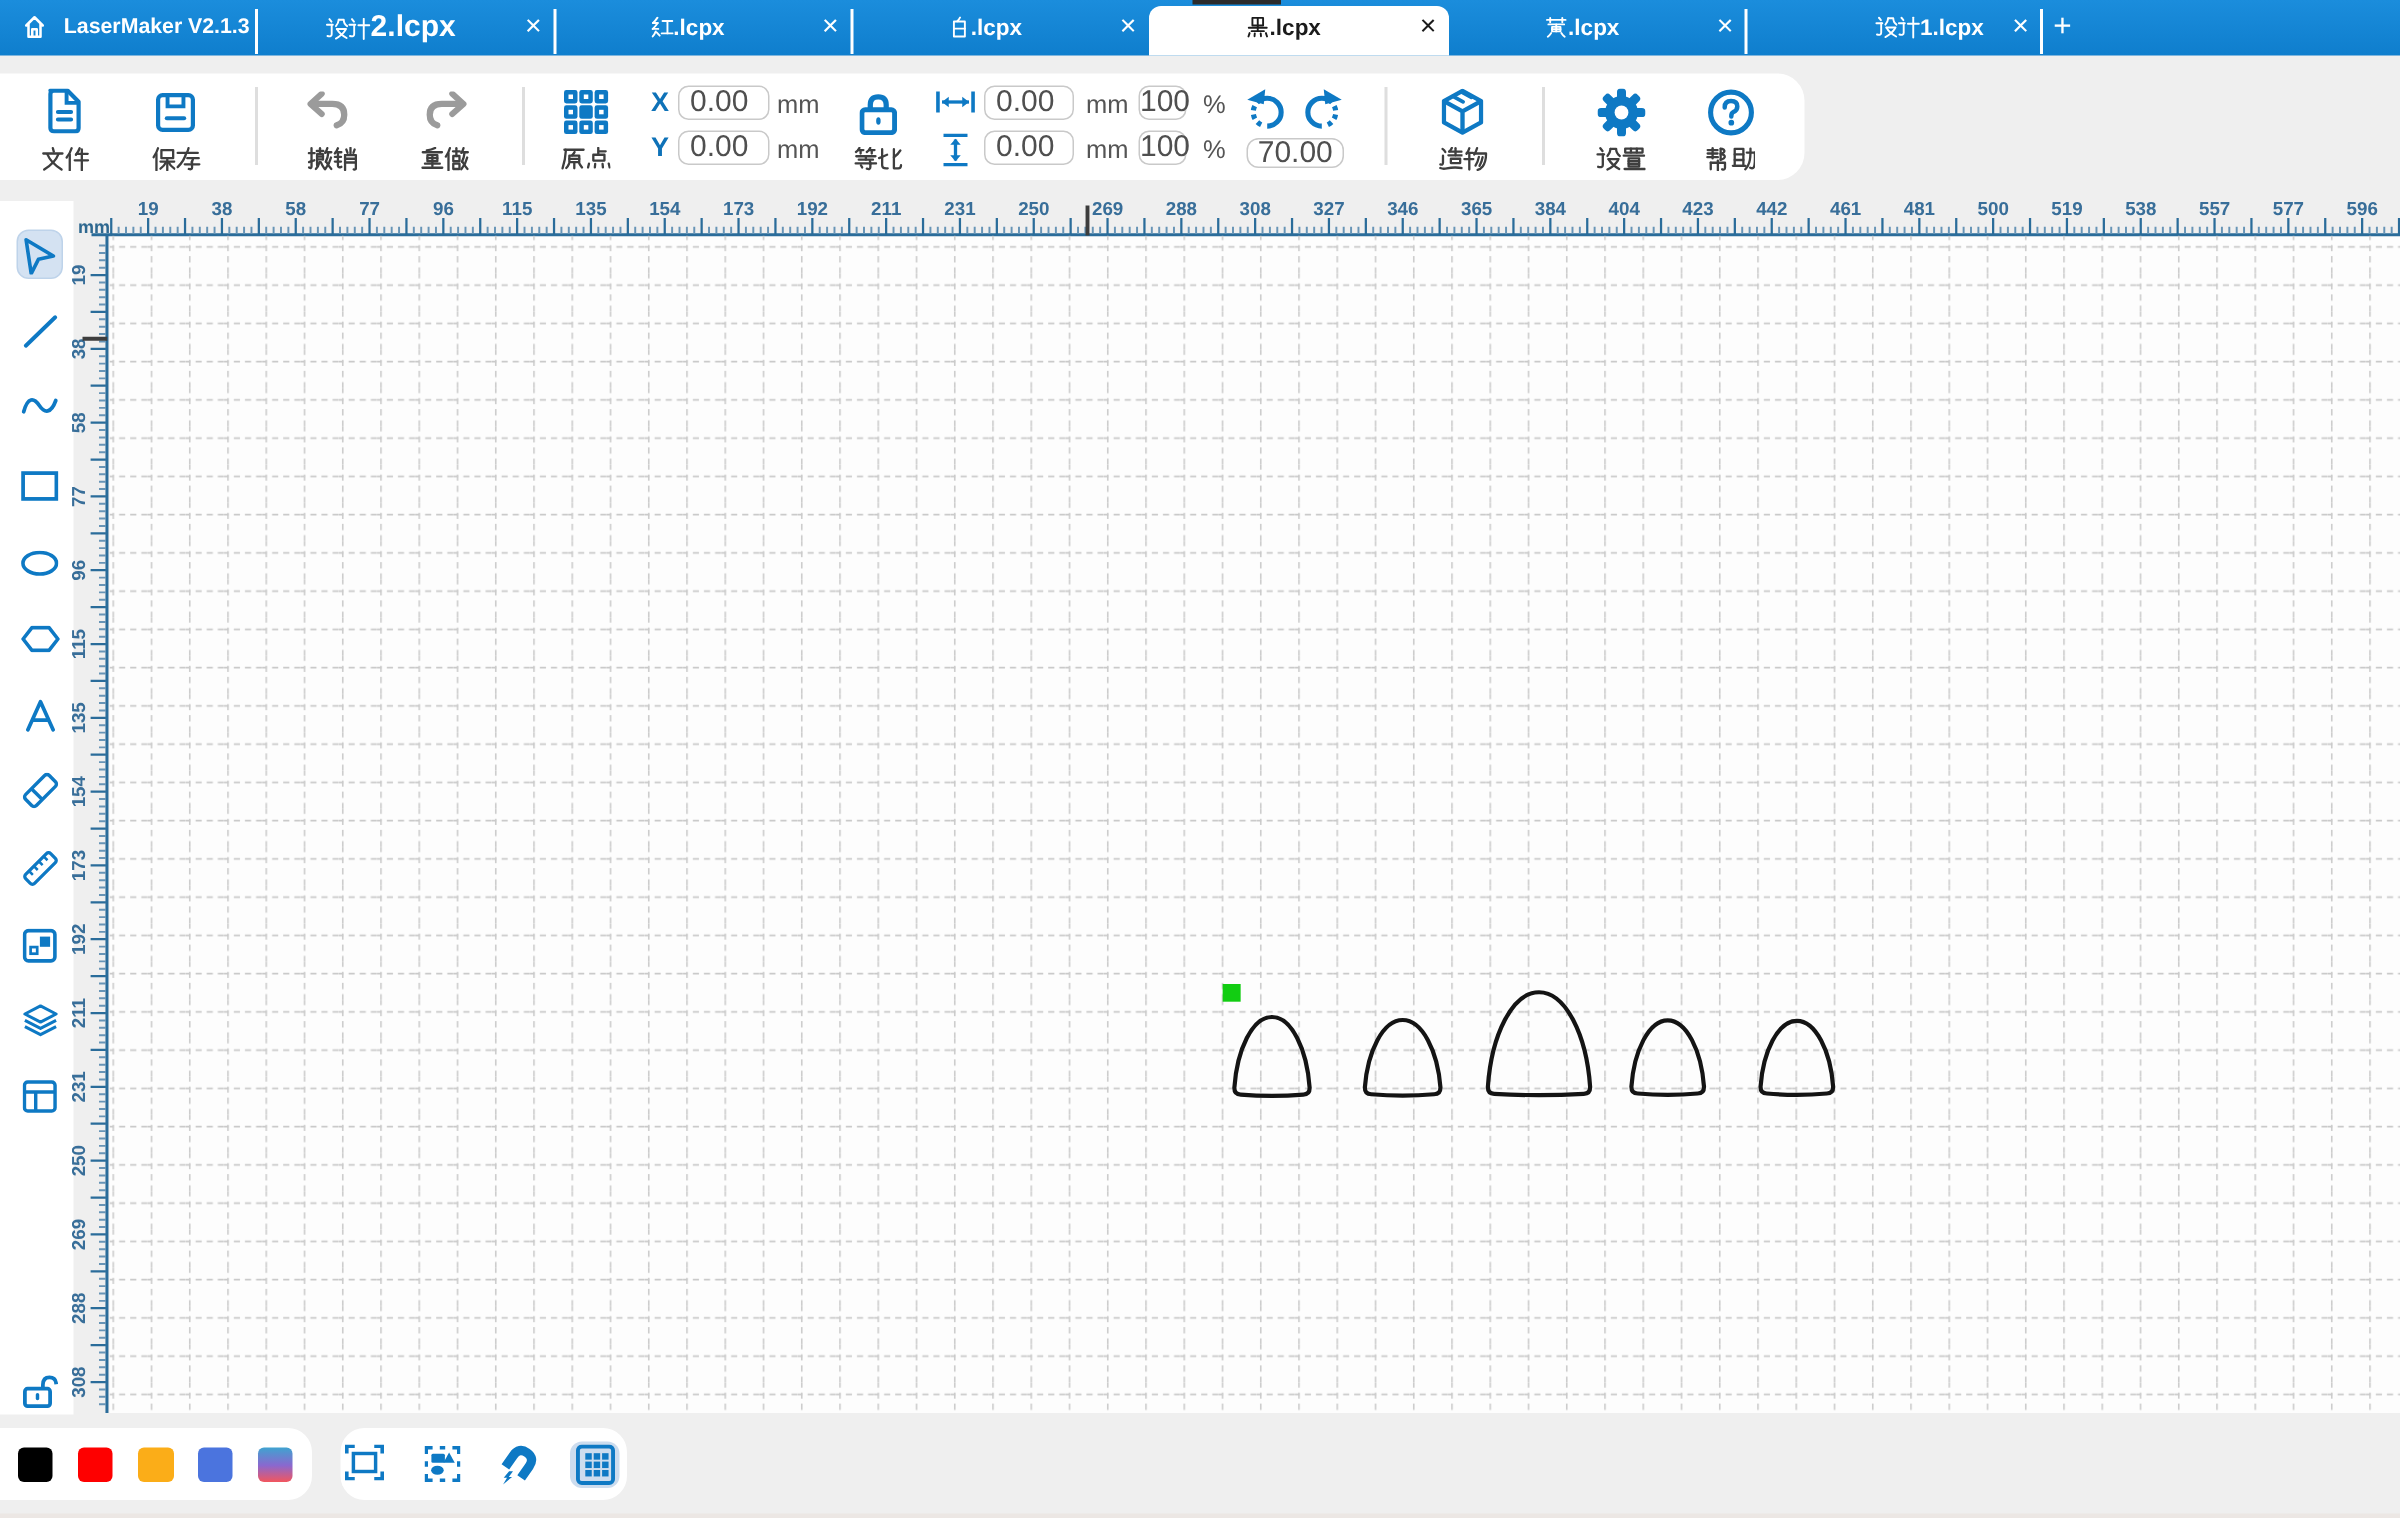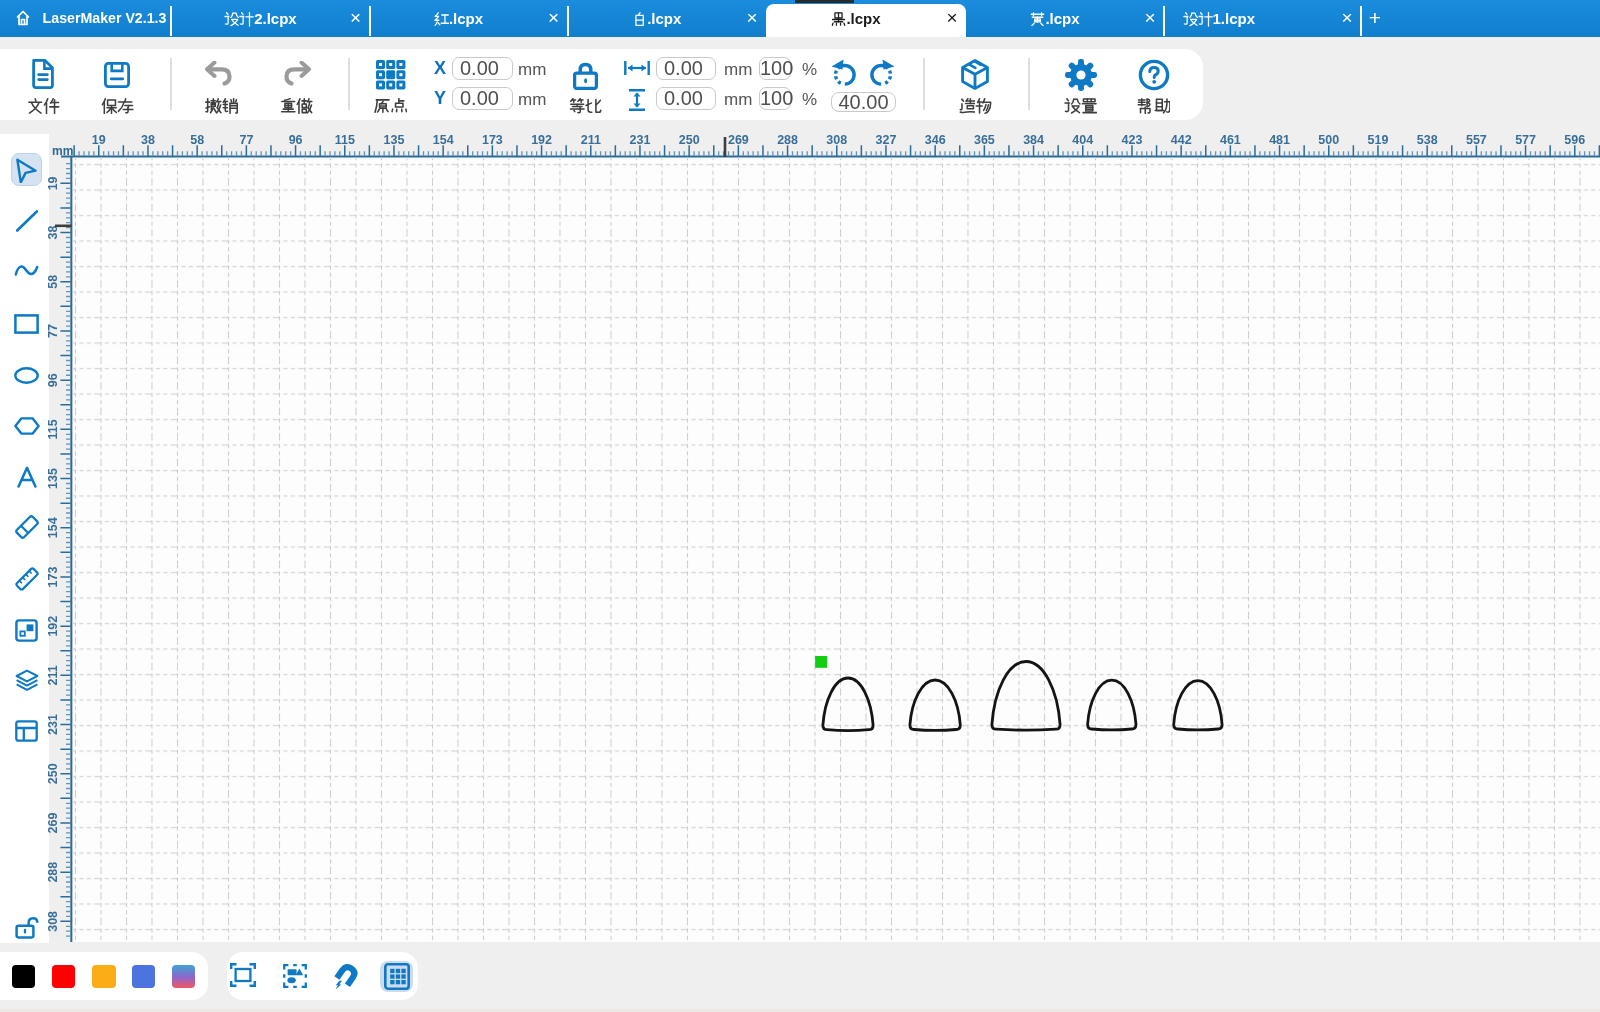--- a/index.html
+++ b/index.html
@@ -14,21 +14,21 @@
 <div class="abs" style="left:795px;top:0;width:59px;height:2.5px;background:#2b2b2b"></div>
 <div class="abs" style="left:16px;top:8px"><svg width="14" height="20" viewBox="0 0 14 20">
       <path d="M1.5,9 L7,3.5 L12.5,9 M3,8 V16.5 H11 V8 M5.5,16 V11.5 H8.5 V16" fill="none" stroke="#fff" stroke-width="1.7" stroke-linejoin="round" stroke-linecap="round"></path>
     </svg></div>
 <div class="abs" style="left:34px;top:0;width:141px;height:37px;line-height:37px;text-align:center;color:#fff;font-size:14.2px;font-weight:bold;white-space:nowrap">LaserMaker V2.1.3</div>
 <div class="abs" style="left:170.4px;top:6px;width:2px;height:30px;background:#fff"></div>
 <div class="abs" style="left:368.5px;top:6px;width:2px;height:30px;background:#fff"></div>
 <div class="abs" style="left:566.5px;top:6px;width:2px;height:30px;background:#fff"></div>
 <div class="abs" style="left:1163px;top:6px;width:2px;height:30px;background:#fff"></div>
 <div class="abs" style="left:1360px;top:6px;width:2px;height:30px;background:#fff"></div>
-<div class="abs" style="left:190.45px;top:0;width:140px;height:37px;line-height:37px;text-align:center;color:#fff;font-size:15px;font-weight:bold"><svg class="cjk" style="width:15px;height:15px;vertical-align:-2.5px" viewBox="0 0 16 16" fill="none" stroke="#fff" stroke-width="1.35" stroke-linecap="round" stroke-linejoin="round">
+<div class="abs" style="left:190.45px;top:0;width:140px;height:37px;line-height:37px;text-align:center;color:#fff;font-size:20px;font-weight:bold"><svg class="cjk" style="width:15px;height:15px;vertical-align:-2.5px" viewBox="0 0 16 16" fill="none" stroke="#fff" stroke-width="1.35" stroke-linecap="round" stroke-linejoin="round">
       <path d="M2.8,0.8 L4.2,2.6"></path>
       <path d="M1,4.8 H5.2"></path>
       <path d="M4.4,4.8 V11.6 Q4.4,13.6 1.4,12.8"></path>
       <path d="M9.4,1.2 H13 Q13,4.2 15.4,5.8"></path>
       <path d="M9.4,1.2 Q9.2,3.8 7.4,5.8"></path>
       <path d="M8.2,8 Q10.2,11.6 15,14.2"></path>
       <path d="M14.2,8.6 Q11.8,12.4 7.4,14.6"></path>
       <path d="M8,7.8 H14.6"></path>
     </svg><svg class="cjk" style="width:15px;height:15px;vertical-align:-2.5px" viewBox="0 0 16 16" fill="none" stroke="#fff" stroke-width="1.35" stroke-linecap="round" stroke-linejoin="round">
       <path d="M2.8,0.8 L4.2,2.6"></path>
@@ -74,21 +74,21 @@
       <path d="M12.3,1 V4.1"></path>
       <path d="M1.4,2.4 H14.6"></path>
       <path d="M2.4,5.6 H13.6"></path>
       <path d="M5,7.4 H11 V10.6 H5 Z"></path>
       <path d="M8,5.6 V10.6"></path>
       <path d="M5,9 H11"></path>
       <path d="M4.4,11.8 Q3.4,13.4 2,14.4"></path>
       <path d="M11.6,11.8 Q12.6,13.4 14,14.4"></path>
     </svg>.lcpx</div>
 <div class="abs" style="left:1140px;top:0;width:20px;height:37px;line-height:36px;text-align:center;color:#fff;font-size:19px;font-weight:400">×</div>
-<div class="abs" style="left:1182.5px;top:0;width:140px;height:37px;line-height:37px;text-align:left;color:#fff;font-size:15px;font-weight:bold"><svg class="cjk" style="width:15px;height:15px;vertical-align:-2.5px" viewBox="0 0 16 16" fill="none" stroke="#fff" stroke-width="1.35" stroke-linecap="round" stroke-linejoin="round">
+<div class="abs" style="left:1182.5px;top:0;width:140px;height:37px;line-height:37px;text-align:right;color:#fff;font-size:15px;font-weight:bold"><svg class="cjk" style="width:15px;height:15px;vertical-align:-2.5px" viewBox="0 0 16 16" fill="none" stroke="#fff" stroke-width="1.35" stroke-linecap="round" stroke-linejoin="round">
       <path d="M2.8,0.8 L4.2,2.6"></path>
       <path d="M1,4.8 H5.2"></path>
       <path d="M4.4,4.8 V11.6 Q4.4,13.6 1.4,12.8"></path>
       <path d="M9.4,1.2 H13 Q13,4.2 15.4,5.8"></path>
       <path d="M9.4,1.2 Q9.2,3.8 7.4,5.8"></path>
       <path d="M8.2,8 Q10.2,11.6 15,14.2"></path>
       <path d="M14.2,8.6 Q11.8,12.4 7.4,14.6"></path>
       <path d="M8,7.8 H14.6"></path>
     </svg><svg class="cjk" style="width:15px;height:15px;vertical-align:-2.5px" viewBox="0 0 16 16" fill="none" stroke="#fff" stroke-width="1.35" stroke-linecap="round" stroke-linejoin="round">
       <path d="M2.8,0.8 L4.2,2.6"></path>
@@ -303,21 +303,21 @@
 <div class="abs" style="left:868px;top:58px"><svg width="27" height="29" viewBox="0 0 27 29">
       <g transform="translate(27,0) scale(-1,1)">
         <g transform="translate(27,0) scale(-1,1)">
           <g transform="rotate(90 13.2 16.8)">
             <circle cx="13.2" cy="16.8" r="9.3" fill="none" stroke="#0e79c4" stroke-width="3.4" stroke-dasharray="36.5 2.8 3 2.8 3 2.8 3 4.6"></circle>
           </g>
         </g>
         <path d="M0.5,8.5 L12.5,1.5 L11.5,11.5 Z" fill="#0e79c4"></path>
       </g>
     </svg></div>
-<div class="inp" style="left:831px;top:91.5px;width:63px;height:18.5px;padding:0;text-align:center;border-radius:8px;line-height:19px">40.00</div>
+<div class="inp" style="left:831px;top:91.5px;width:63px;height:18.5px;padding:0;text-align:center;border-radius:8px;line-height:19px">70.00</div>
 <div class="sep" style="left:923px;top:58px;height:52px"></div>
 <div class="abs" style="left:961px;top:59px"><svg width="28" height="31" viewBox="0 0 28 31">
       <path d="M14,1.6 L26.4,8.4 V22.6 L14,29.4 L1.6,22.6 V8.4 Z" fill="none" stroke="#0e79c4" stroke-width="2.9" stroke-linejoin="round"></path>
       <path d="M1.6,8.4 L14,15.2 L26.4,8.4 M14,15.2 V29.4" fill="none" stroke="#0e79c4" stroke-width="2.9" stroke-linejoin="round"></path>
       <path d="M7.7,5.2 L14.4,8.9 M13.2,2.2 L19.9,5.9" stroke="#0e79c4" stroke-width="2.5" stroke-linecap="round"></path>
     </svg></div>
 <div class="lbl" style="left:941px;top:97.5px;width:68px"><svg class="cjk" style="width:16.5px;height:16.5px;vertical-align:0px" viewBox="0 0 16 16" fill="none" stroke="#3e3e3e" stroke-width="1.5" stroke-linecap="round" stroke-linejoin="round">
       <path d="M8.6,0.6 Q8,1.8 7.2,2.8"></path>
       <path d="M6.8,3 H15.2"></path>
       <path d="M11,0.8 V5.4"></path>

